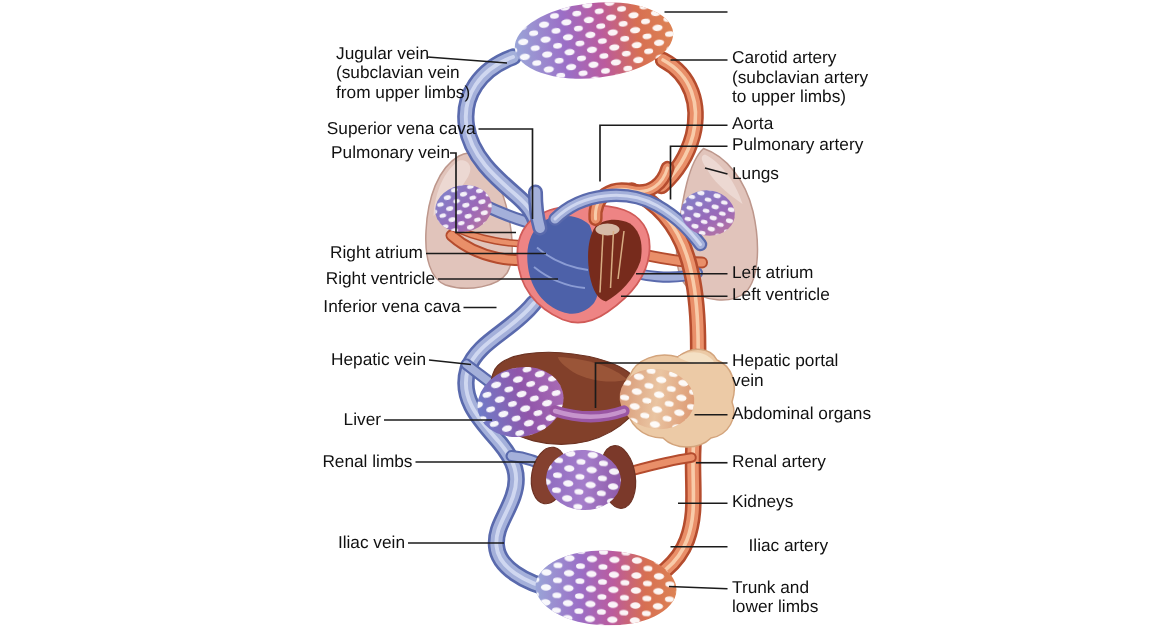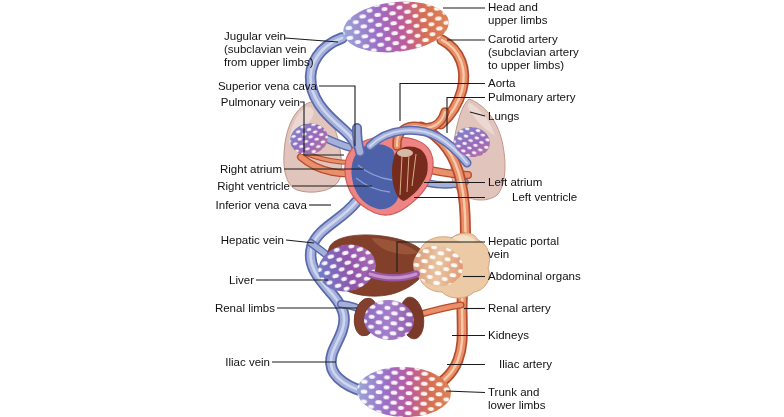--- a/index.html
+++ b/index.html
@@ -239,30 +239,28 @@
   <div class="lbl r" style="right:467px;top:80px;">Superior vena cava</div>
   <div class="lbl r" style="right:484px;top:96px;">Pulmonary vein</div>
   <div class="lbl r" style="right:502px;top:163px;">Right atrium</div>
   <div class="lbl r" style="right:494px;top:180px;">Right ventricle</div>
   <div class="lbl r" style="right:477px;top:199px;">Inferior vena cava</div>
   <div class="lbl r" style="right:500px;top:234px;">Hepatic vein</div>
   <div class="lbl r" style="right:530px;top:274px;">Liver</div>
   <div class="lbl r" style="right:509px;top:302px;">Renal limbs</div>
   <div class="lbl r" style="right:514px;top:356px;">Iliac vein</div>
 
-  <div class="lbl" style="left:488px;top:1px;">Head and
-upper limbs</div>
   <div class="lbl" style="left:488px;top:33px;">Carotid artery
 (subclavian artery
 to upper limbs)</div>
   <div class="lbl" style="left:488px;top:77px;">Aorta</div>
   <div class="lbl" style="left:488px;top:91px;">Pulmonary artery</div>
   <div class="lbl" style="left:488px;top:110px;">Lungs</div>
   <div class="lbl" style="left:488px;top:176px;">Left atrium</div>
-  <div class="lbl" style="left:488px;top:191px;margin-left:24px;">Left ventricle</div>
+  <div class="lbl" style="left:488px;top:191px;">Left ventricle</div>
   <div class="lbl" style="left:488px;top:235px;">Hepatic portal
 vein</div>
   <div class="lbl" style="left:488px;top:270px;">Abdominal organs</div>
   <div class="lbl" style="left:488px;top:302px;">Renal artery</div>
   <div class="lbl" style="left:488px;top:329px;">Kidneys</div>
   <div class="lbl" style="left:488px;top:358px;margin-left:11px;">Iliac artery</div>
   <div class="lbl" style="left:488px;top:386px;">Trunk and
 lower limbs</div>
 
 </div>

